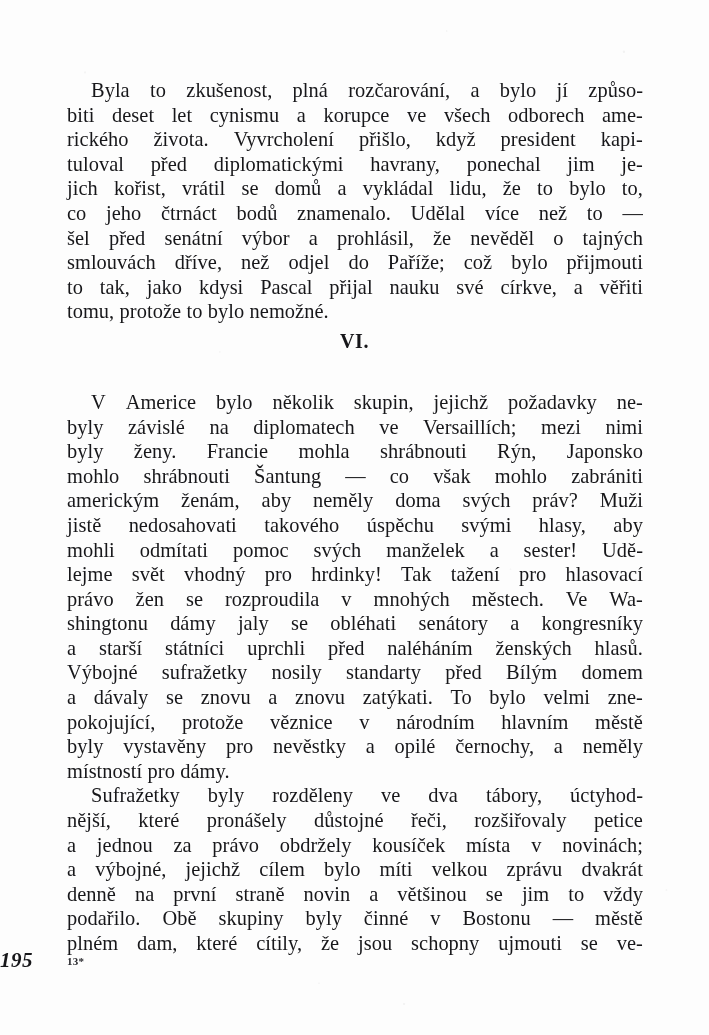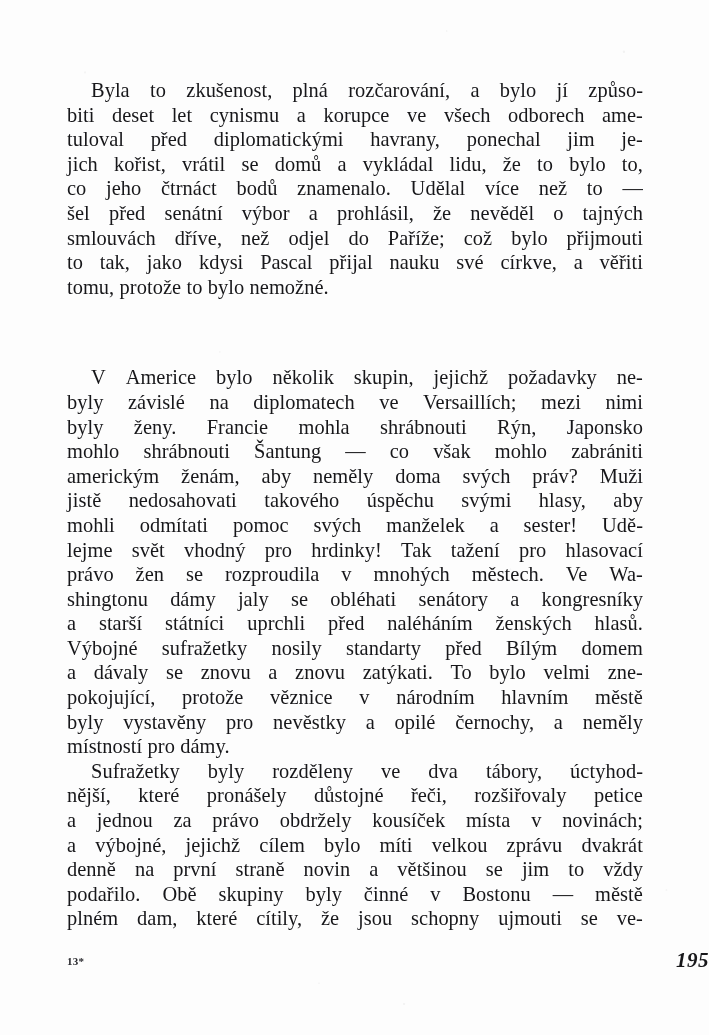--- a/index.html
+++ b/index.html
@@ -79,21 +79,21 @@
     font-size: 11px;
     letter-spacing: 0.2px;
     color: #25252a;
     font-weight: bold;
   }
   .folio {
     position: absolute;
     left: 0;
     right: 0;
     top: 948px;
-    text-align: right;
+    text-align: left;
     font-size: 21px;
     font-weight: 700;
     font-style: italic;
     letter-spacing: 0.5px;
   }
 </style>
 </head>
 <body>
 
 <div class="page">
@@ -116,20 +116,29 @@
           <span>biti</span>
           <span>deset</span>
           <span>let</span>
           <span>cynismu</span>
           <span>a</span>
           <span>korupce</span>
           <span>ve</span>
           <span>všech</span>
           <span>odborech</span>
           <span>ame-</span>
+        </span>
+        <span class="ln just">
+          <span>rického</span>
+          <span>života.</span>
+          <span>Vyvrcholení</span>
+          <span>přišlo,</span>
+          <span>když</span>
+          <span>president</span>
+          <span>kapi-</span>
         </span>
         <span class="ln just">
           <span>tuloval</span>
           <span>před</span>
           <span>diplomatickými</span>
           <span>havrany,</span>
           <span>ponechal</span>
           <span>jim</span>
           <span>je-</span>
         </span>
@@ -425,17 +434,18 @@
           <span>že</span>
           <span>jsou</span>
           <span>schopny</span>
           <span>ujmouti</span>
           <span>se</span>
           <span>ve-</span>
         </span>
       </p>
   </div>
 
+  <div class="section-head">VI.</div>
 
   <div class="signature-mark">13*</div>
 
   <div class="folio">195</div>
 </div>
 
 </body></html>

